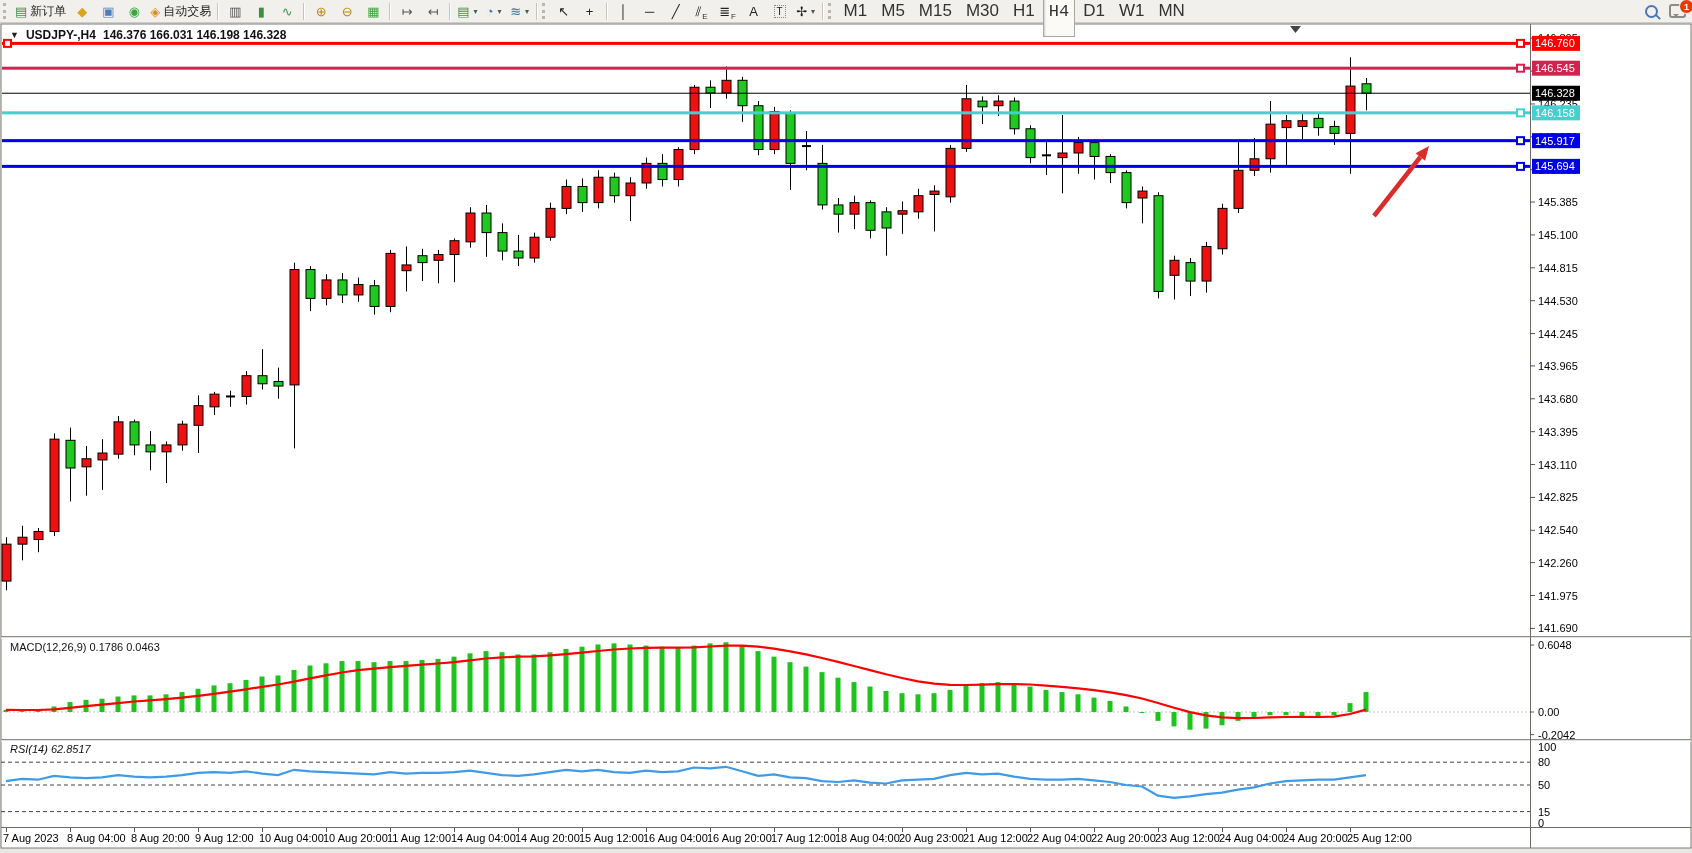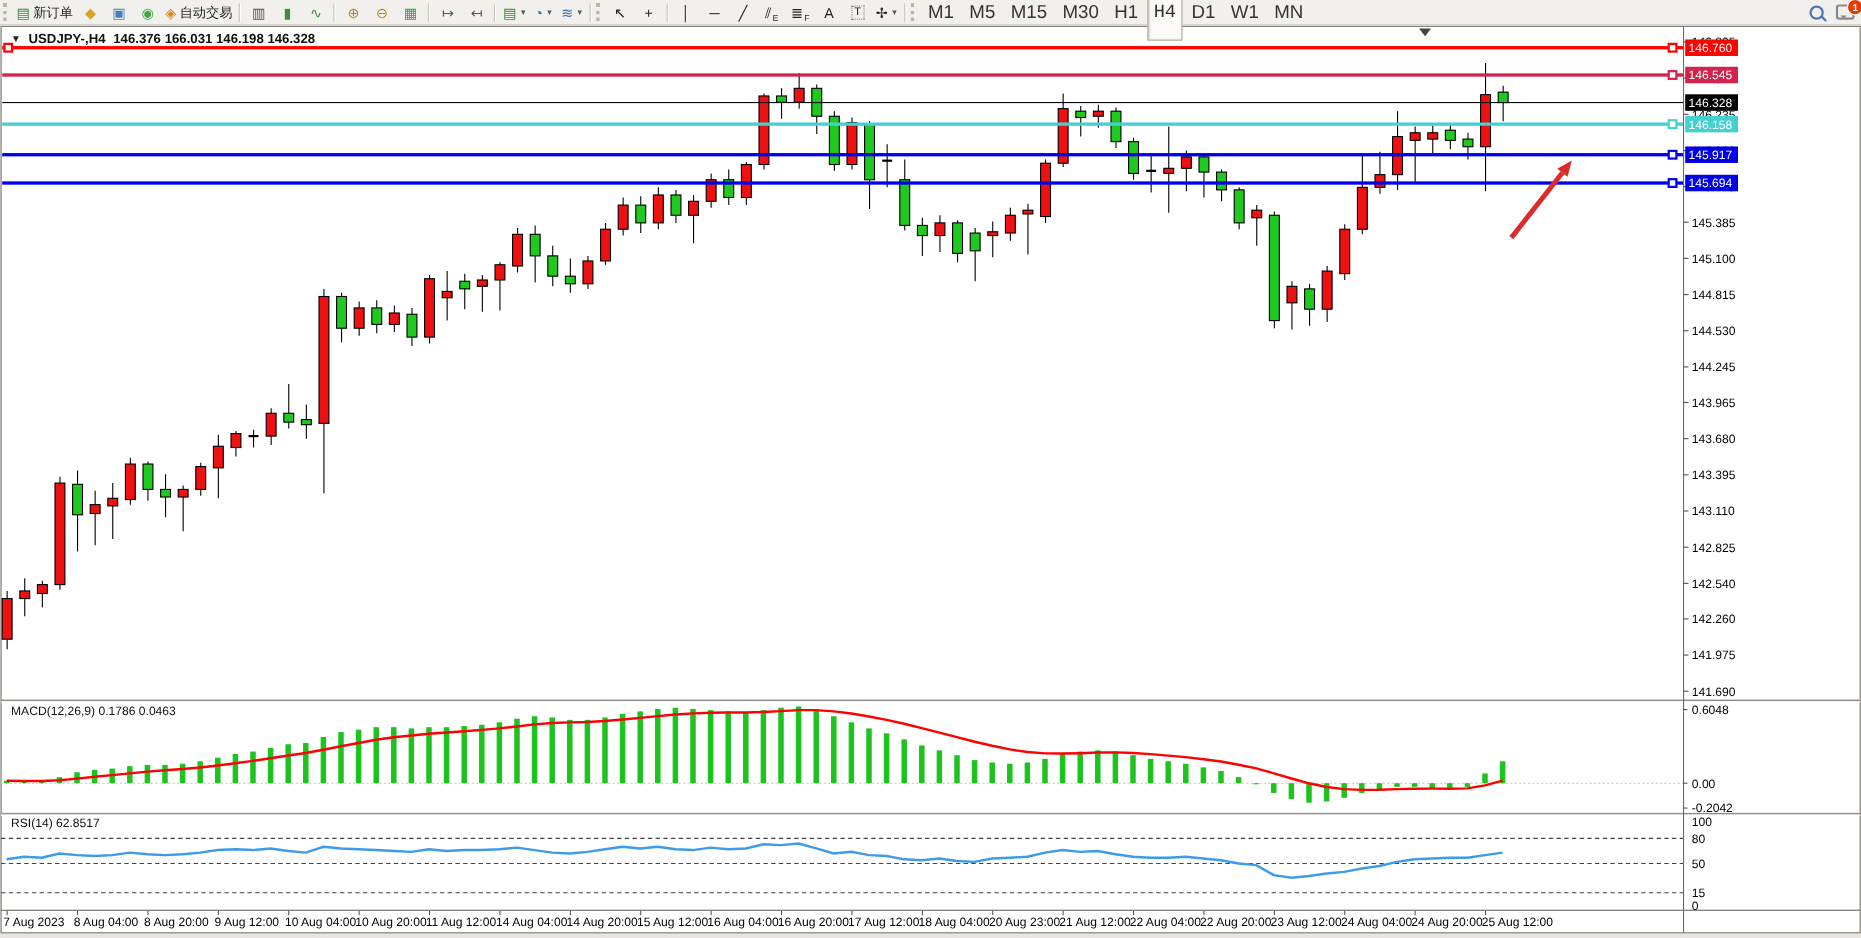--- a/index.html
+++ b/index.html
@@ -548,13 +548,13 @@
     <text x="1347" y="842" font-size="11" fill="#000000">25 Aug 12:00</text>
   </svg>
 
 <div id="symbol-info">
   <span class="tri">▼</span>
   <span>USDJPY-,H4</span>
   <span>146.376 166.031 146.198 146.328</span>
 </div>
 
 <div class="pane-label" style="top:641px;">MACD(12,26,9) 0.1786 0.0463</div>
-<div class="pane-label" style="top:743px;">RSI(14) 62.8517</div>
+<div class="pane-label" style="top:743px;font-style:italic;">RSI(14) 62.8517</div>
 
 </body></html>

